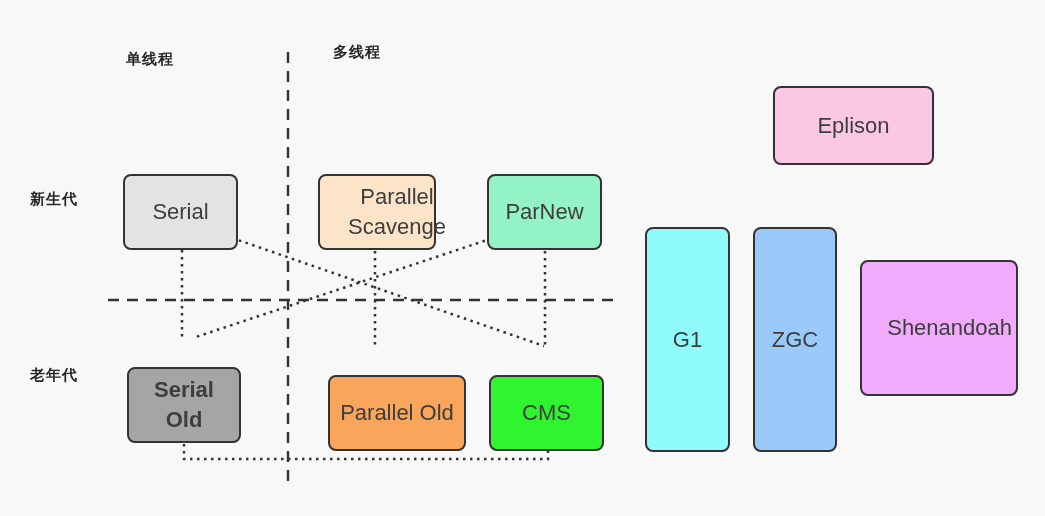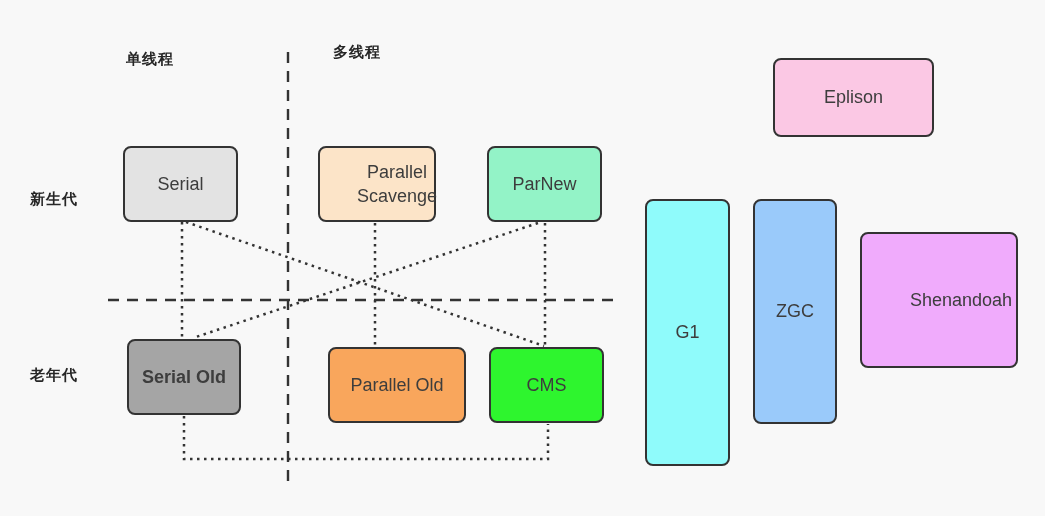--- a/index.html
+++ b/index.html
@@ -21,39 +21,40 @@
   }
   .node{
     position:absolute;
     display:flex;
     align-items:center;
     justify-content:center;
     text-align:center;
     border:2.5px solid #333333;
     border-radius:8px;
     color:#3d3d3d;
-    font-size:18px;
+    font-size:22px;
     line-height:1.35;
     box-sizing:border-box;
     padding:4px;
+    margin-top:28px;
   }
   .region-label{
     position:absolute;
     font-weight:bold;
     color:#262626;
     font-size:15px;
     letter-spacing:1px;
     white-space:nowrap;
   }
   
   .n-serial            {left:123px;top:146px;width:115px;height:76px;}
   .n-parallel-scavenge {left:318px;top:146px;width:118px;height:76px;}
   .n-parnew            {left:487px;top:146px;width:115px;height:76px;}
   .n-eplison           {left:773px;top:58px; width:161px;height:79px;}
-  .n-g1                {left:645px;top:199px;width:85px; height:267px;}
+  .n-g1                {left:645px;top:199px;width:85px; height:225px;}
   .n-zgc               {left:753px;top:199px;width:84px; height:225px;}
   .n-shenandoah        {left:860px;top:232px;width:158px;height:136px;}
   .n-serial-old        {left:127px;top:339px;width:114px;height:76px;font-weight:bold;}
   .n-parallel-old      {left:328px;top:347px;width:138px;height:76px;}
   .n-cms               {left:489px;top:347px;width:115px;height:76px;}
   
   .l-single {left:126px;top:50px;}
   .l-multi  {left:333px;top:43px;}
   .l-young  {left:30px;top:190px;}
   .l-old    {left:30px;top:366px;}

